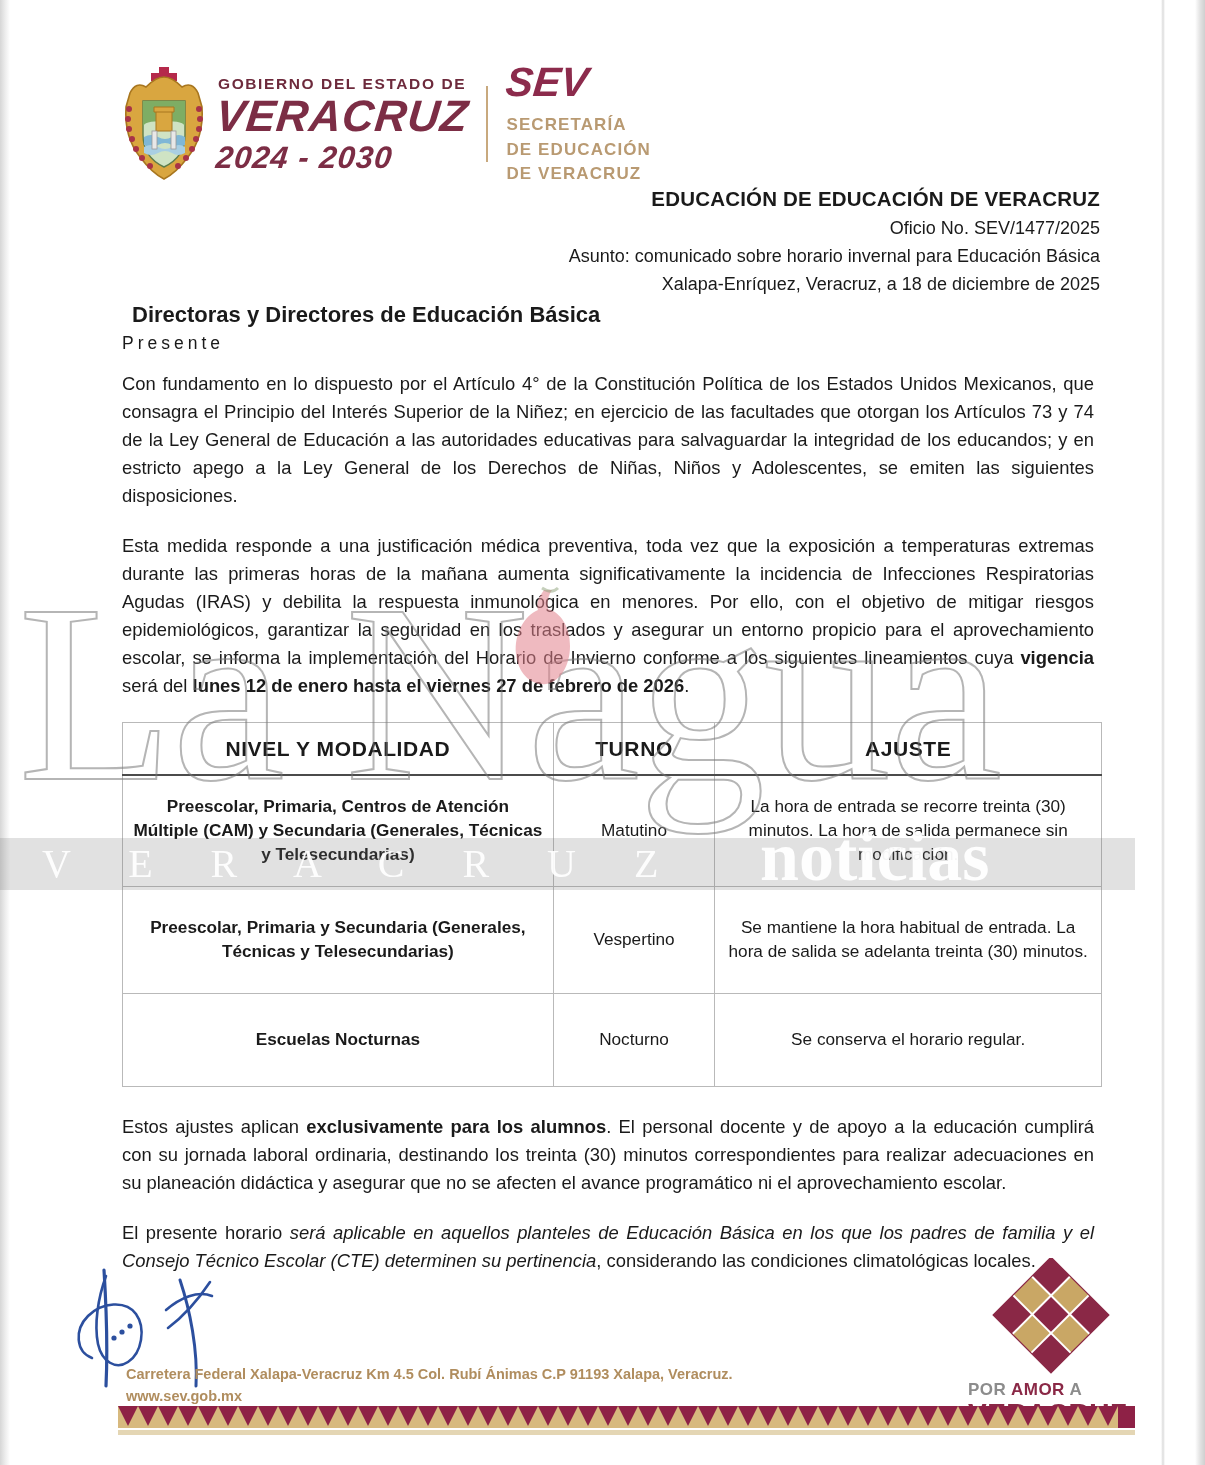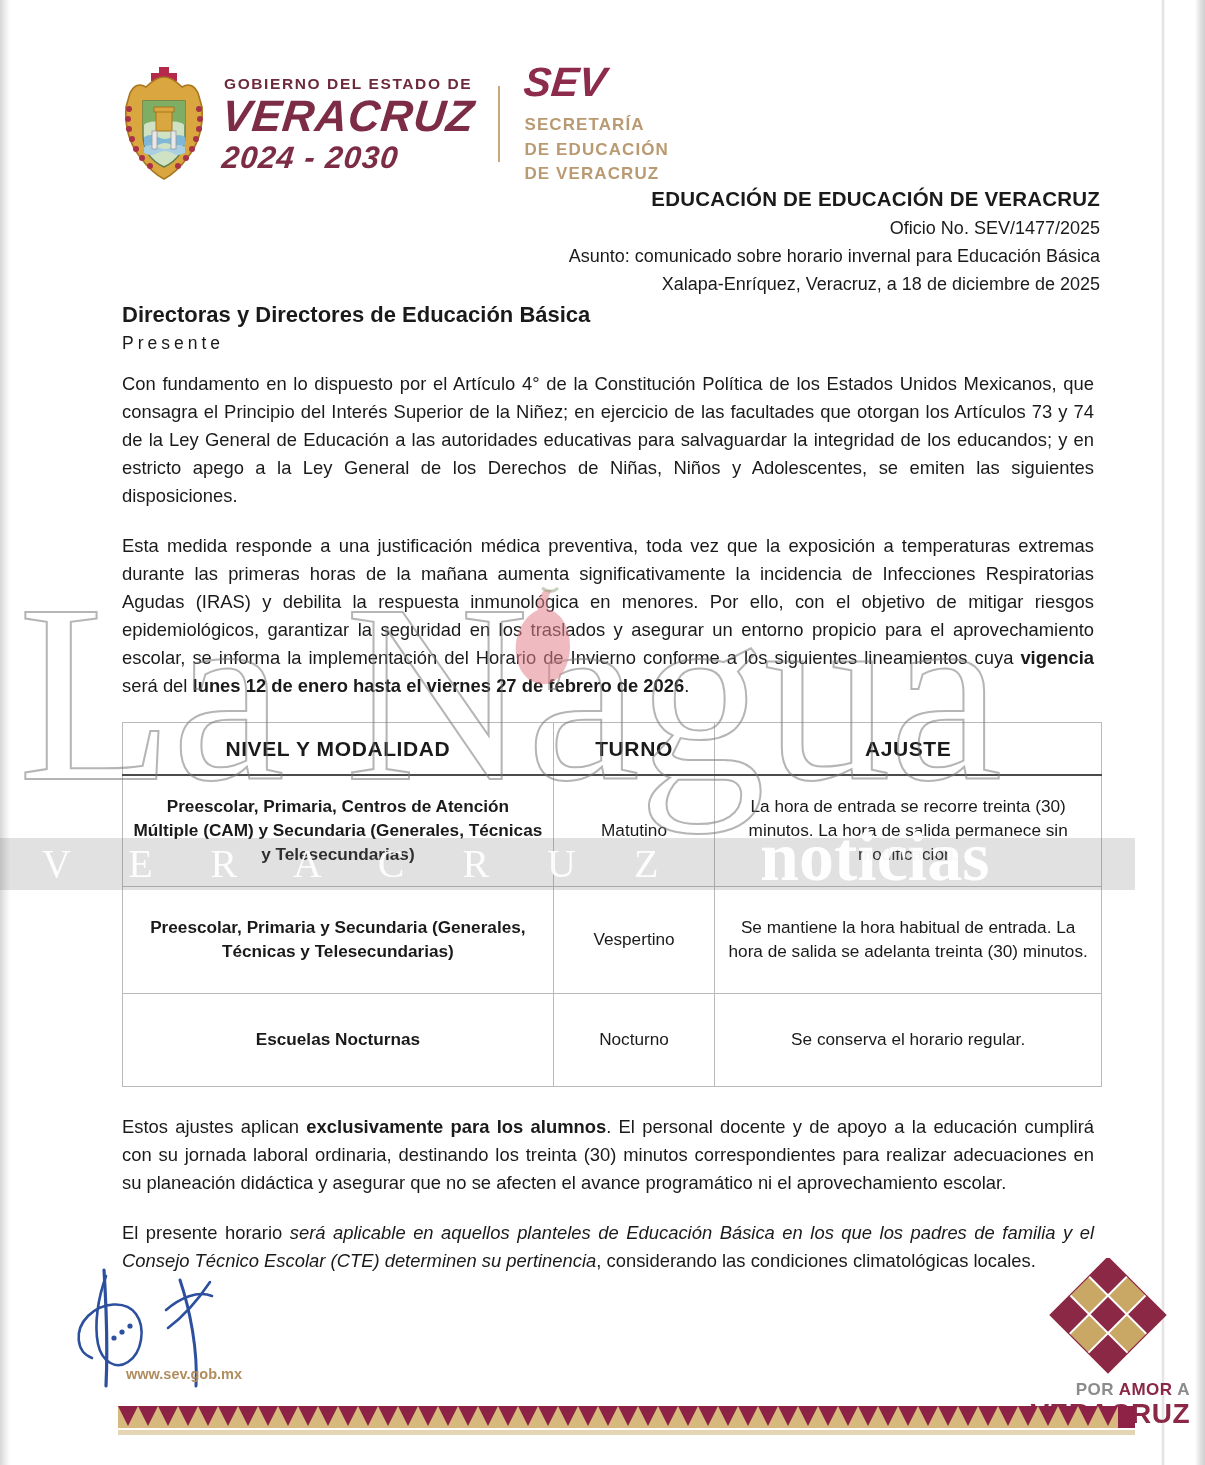--- a/index.html
+++ b/index.html
@@ -32,21 +32,21 @@
   .scan-edge.right2 { right: 40px; width: 4px;
     background: linear-gradient(to right, #ffffff, #dcdcdc, #ffffff); }
 
   
   .letterhead {
     position: absolute;
     left: 112px;
     top: 62px;
     display: flex;
     align-items: center;
-    gap: 8px;
+    gap: 2px;
   }
   .coat {
     width: 104px;
     height: 118px;
     position: relative;
     flex: none;
   }
   .coat svg { display: block; }
 
   .gob-block { display: flex; flex-direction: column; line-height: 1; }
@@ -113,21 +113,21 @@
   }
   .doc-head .l1 { font-weight: bold; font-size: 20.5px; letter-spacing: .2px; }
   .doc-head .l2,
   .doc-head .l3,
   .doc-head .l4 { font-size: 18px; }
   .doc-head b { font-weight: normal; }
 
   
   .salutation {
     position: absolute;
-    left: 122px;
+    left: 132px;
     top: 302px;
     font-size: 22px;
     font-weight: bold;
   }
   .presente {
     position: absolute;
     left: 122px;
     top: 333px;
     font-size: 17.5px;
     letter-spacing: 4px;
@@ -211,24 +211,24 @@
     position: absolute;
     left: 126px;
     top: 1364px;
     font-size: 14.5px;
     line-height: 1.5;
     color: #b08d5e;
     font-weight: bold;
   }
   .amor-logo {
     position: absolute;
-    left: 1025px;
+    left: 968px;
     top: 1258px;
     width: 165px;
-    text-align: right;
+    text-align: left;
   }
   .amor-logo svg { display: block; margin: 0 auto; }
   .amor-l1 {
     font-size: 17px;
     font-weight: bold;
     letter-spacing: .5px;
     margin-top: 4px;
     color: #8a2846;
   }
   .amor-l1 .grey { color: #8c8c8c; }
@@ -458,20 +458,21 @@
       </g>
       <g fill="#2c4f9e">
         <circle cx="52" cy="80" r="2.6"></circle>
         <circle cx="60" cy="74" r="2.6"></circle>
         <circle cx="68" cy="68" r="2.6"></circle>
       </g>
     </svg>
   </div>
 
   <div class="addr">
+    <div>Carretera Federal Xalapa-Veracruz Km 4.5 Col. Rubí Ánimas C.P 91193 Xalapa, Veracruz.</div>
     <div>www.sev.gob.mx</div>
   </div>
 
   <div class="amor-logo">
     <svg viewBox="0 0 150 120" width="150" height="118" aria-hidden="true">
       <g transform="translate(75,58) rotate(45)">
         <rect x="-41" y="-41" width="82" height="82" fill="none" stroke="#8a2846" stroke-width="2.5"></rect>
         <g>
           <rect x="-41" y="-41" width="27" height="27" fill="#8a2846"></rect>
           <rect x="-14" y="-41" width="27" height="27" fill="#c9a765"></rect>

